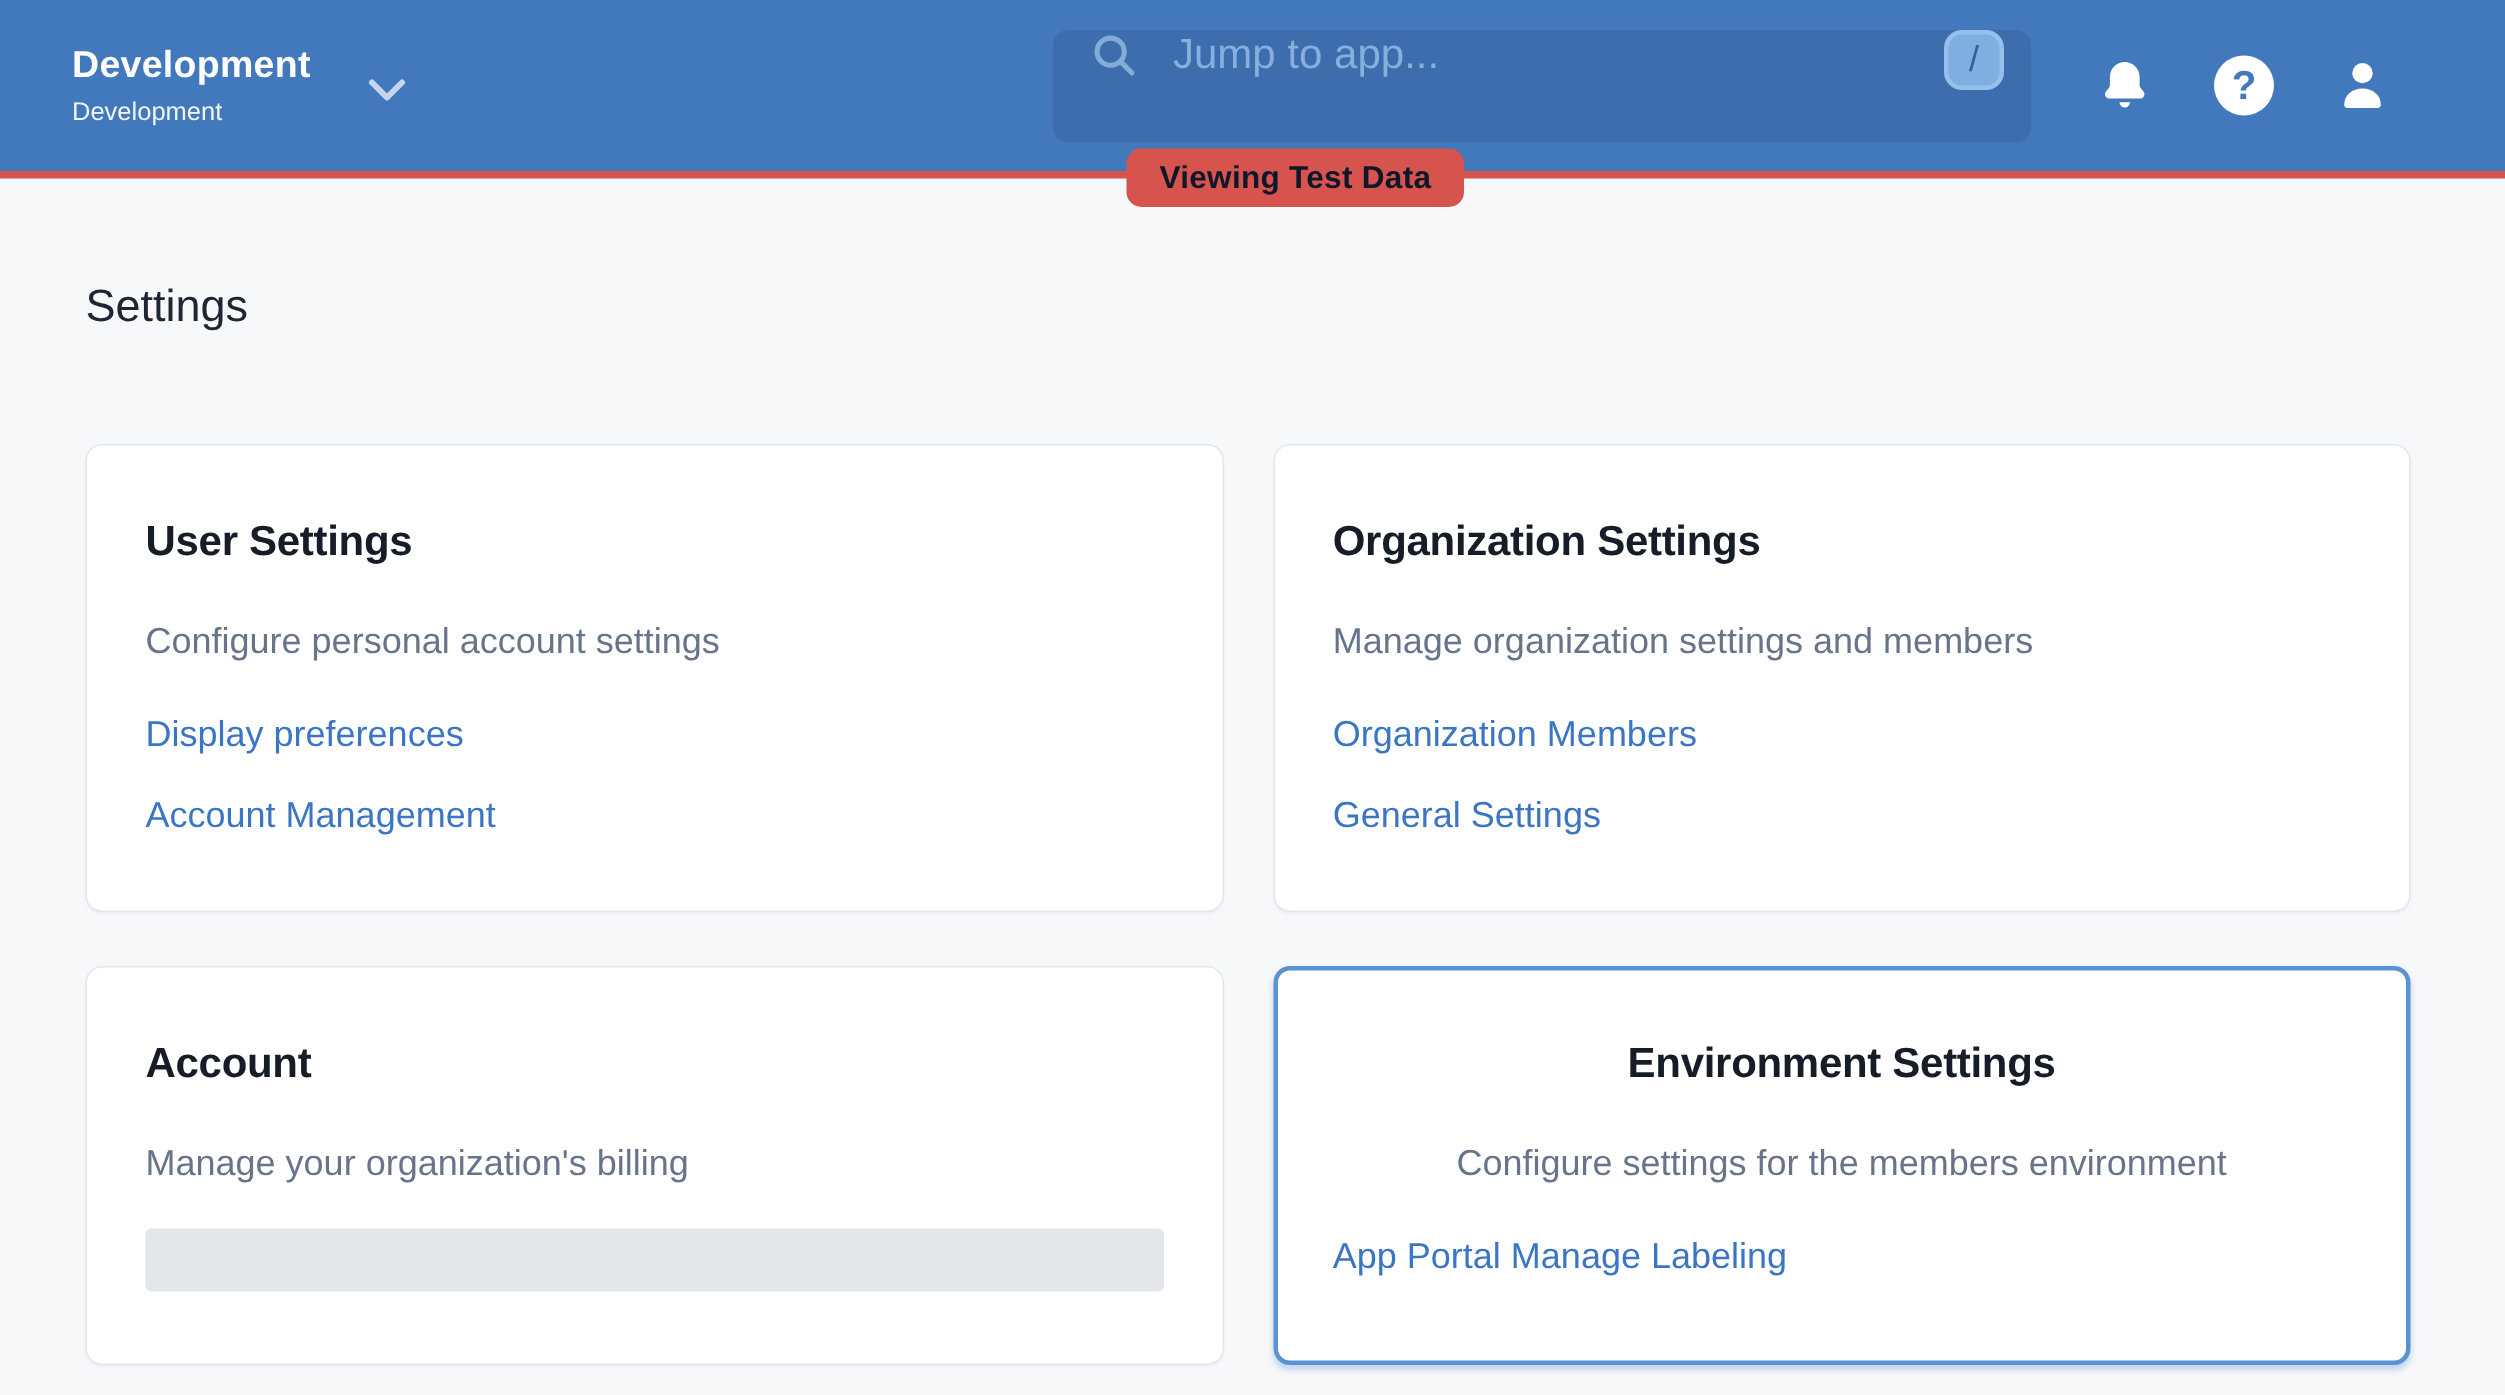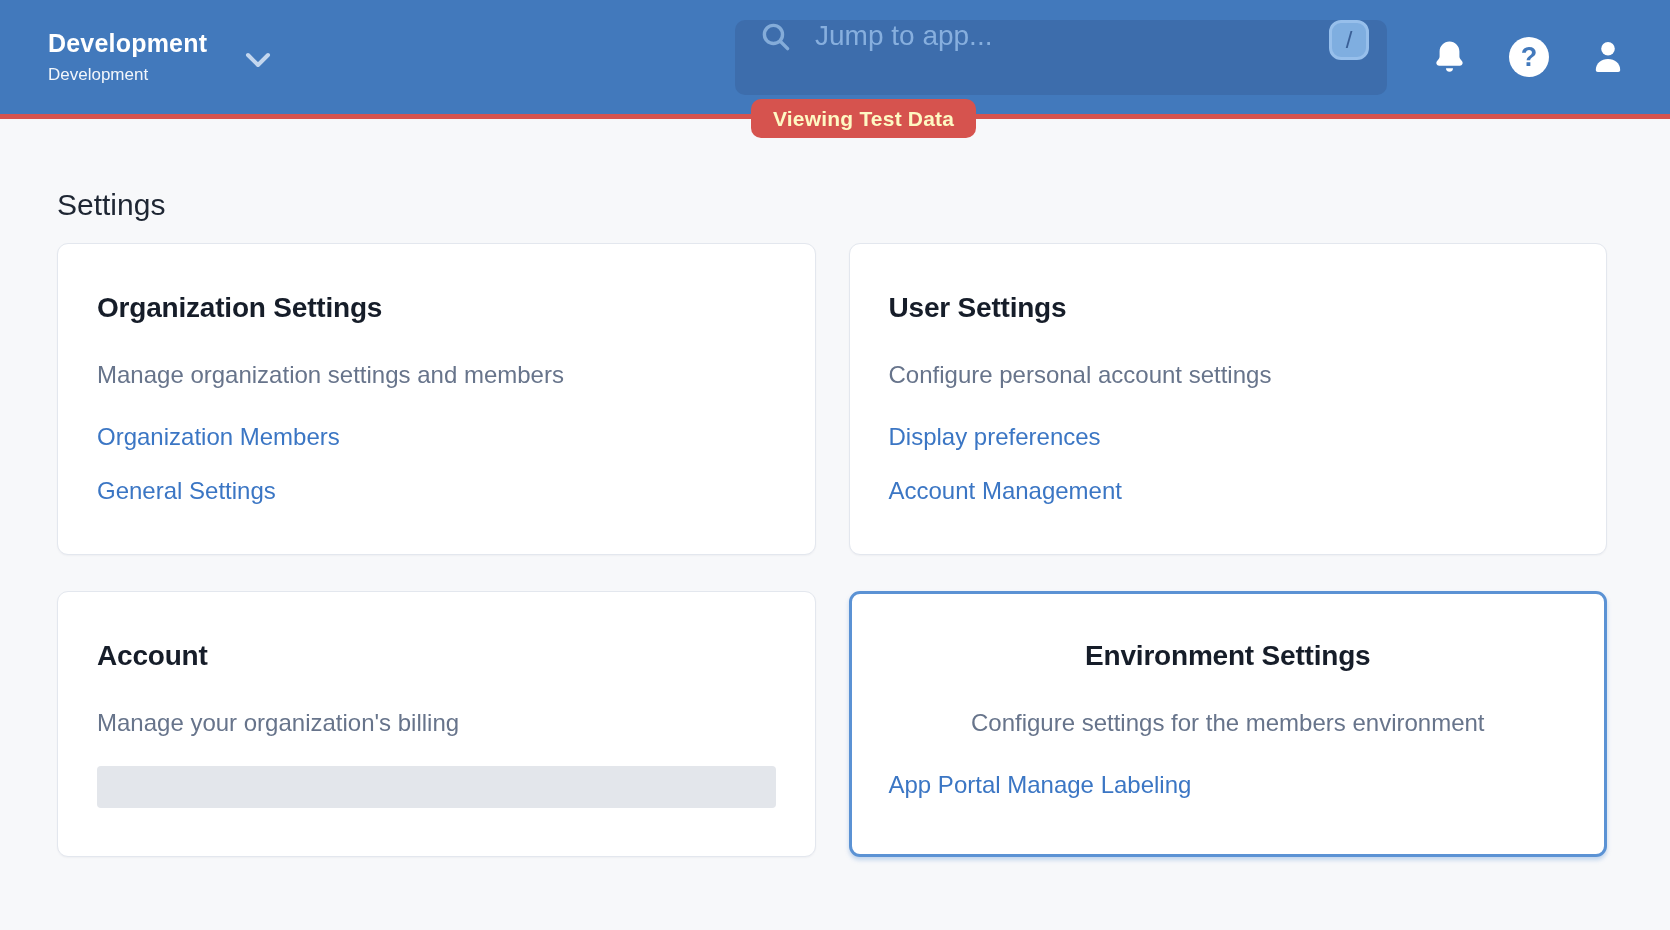--- a/index.html
+++ b/index.html
@@ -10,21 +10,21 @@
     overflow: hidden;
     position: relative;
   }
 
   
   .top-header {
     height: 114px;
     background: #4279BC;
     display: flex;
     align-items: center;
-    padding: 0 43px 0 48px;
+    padding: 0 76px 0 48px;
     position: relative;
     z-index: 2;
   }
   .red-divider {
     height: 5px;
     background: #D6534E;
     width: 100%;
   }
   .env-switcher {
     display: flex;
@@ -113,37 +113,37 @@
   }
 
   
   .test-data-badge {
     position: absolute;
     top: 99px;
     left: 751px;
     height: 39px;
     background: #D6534E;
     border-radius: 10px;
-    color: #fef9c3;
+    color: #0f172a;
     font-size: 21px;
     font-weight: 600;
     display: flex;
     align-items: center;
     padding: 0 22px;
     z-index: 5;
     letter-spacing: 0.2px;
   }
 
   
   .main-content { padding: 69px 63px 0 57px; }
   .page-title {
     font-size: 30px;
     font-weight: 400;
     color: #1E2633;
-    margin-bottom: 21px;
+    margin-bottom: 74px;
   }
   .cards-grid {
     display: grid;
     grid-template-columns: 1fr 1fr;
     column-gap: 33px;
     row-gap: 36px;
   }
   .card {
     background: #FFFFFF;
     border: 1px solid #E3E7EE;
@@ -246,38 +246,38 @@
 <div class="test-data-badge">
   <span>Viewing Test Data</span>
 </div>
 
 <main class="main-content">
   <h1 class="page-title">Settings</h1>
 
   <div class="cards-grid">
 
     <section class="card">
+      <h2 class="card-title">User Settings</h2>
+      <p class="card-description">Configure personal account settings</p>
+      <div class="card-links">
+        <a class="card-link">Display preferences</a>
+        <a class="card-link">Account Management</a>
+      </div>
+    </section>
+
+    <section class="card">
       <h2 class="card-title">Organization Settings</h2>
       <p class="card-description">Manage organization settings and members</p>
       <div class="card-links">
         <a class="card-link">Organization Members</a>
         <a class="card-link">General Settings</a>
       </div>
     </section>
 
     <section class="card">
-      <h2 class="card-title">User Settings</h2>
-      <p class="card-description">Configure personal account settings</p>
-      <div class="card-links">
-        <a class="card-link">Display preferences</a>
-        <a class="card-link">Account Management</a>
-      </div>
-    </section>
-
-    <section class="card">
       <h2 class="card-title">Account</h2>
       <p class="card-description">Manage your organization's billing</p>
       <div class="skeleton-bar"></div>
     </section>
 
     <section class="card highlighted">
       <h2 class="card-title">Environment Settings</h2>
       <p class="card-description">Configure settings for the members environment</p>
       <div class="card-links">
         <a class="card-link">App Portal Manage Labeling</a>

